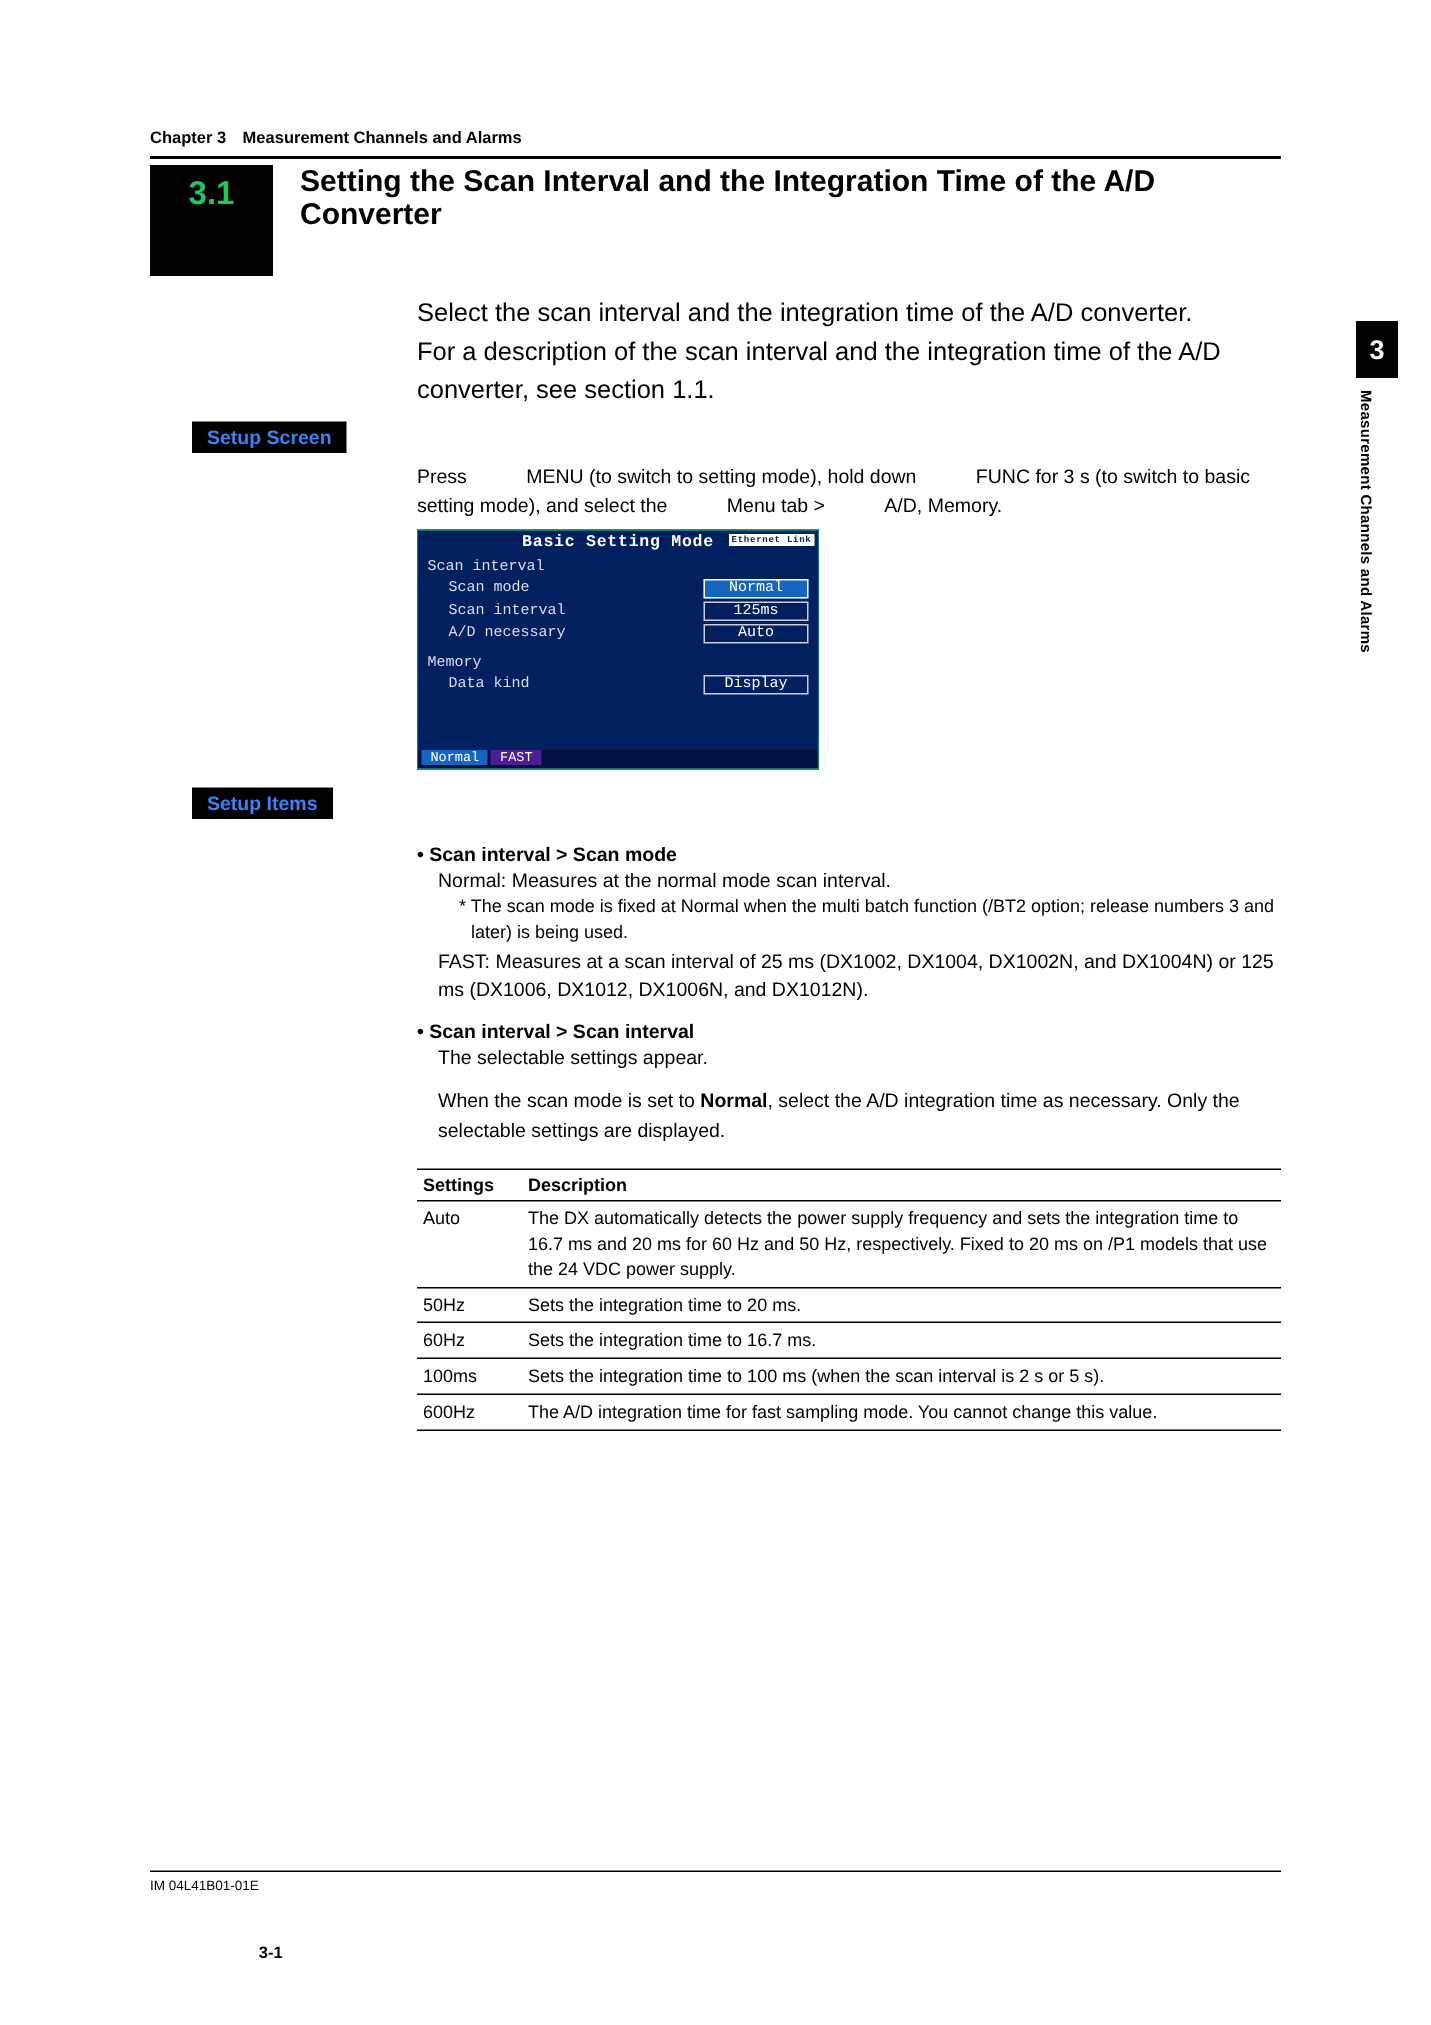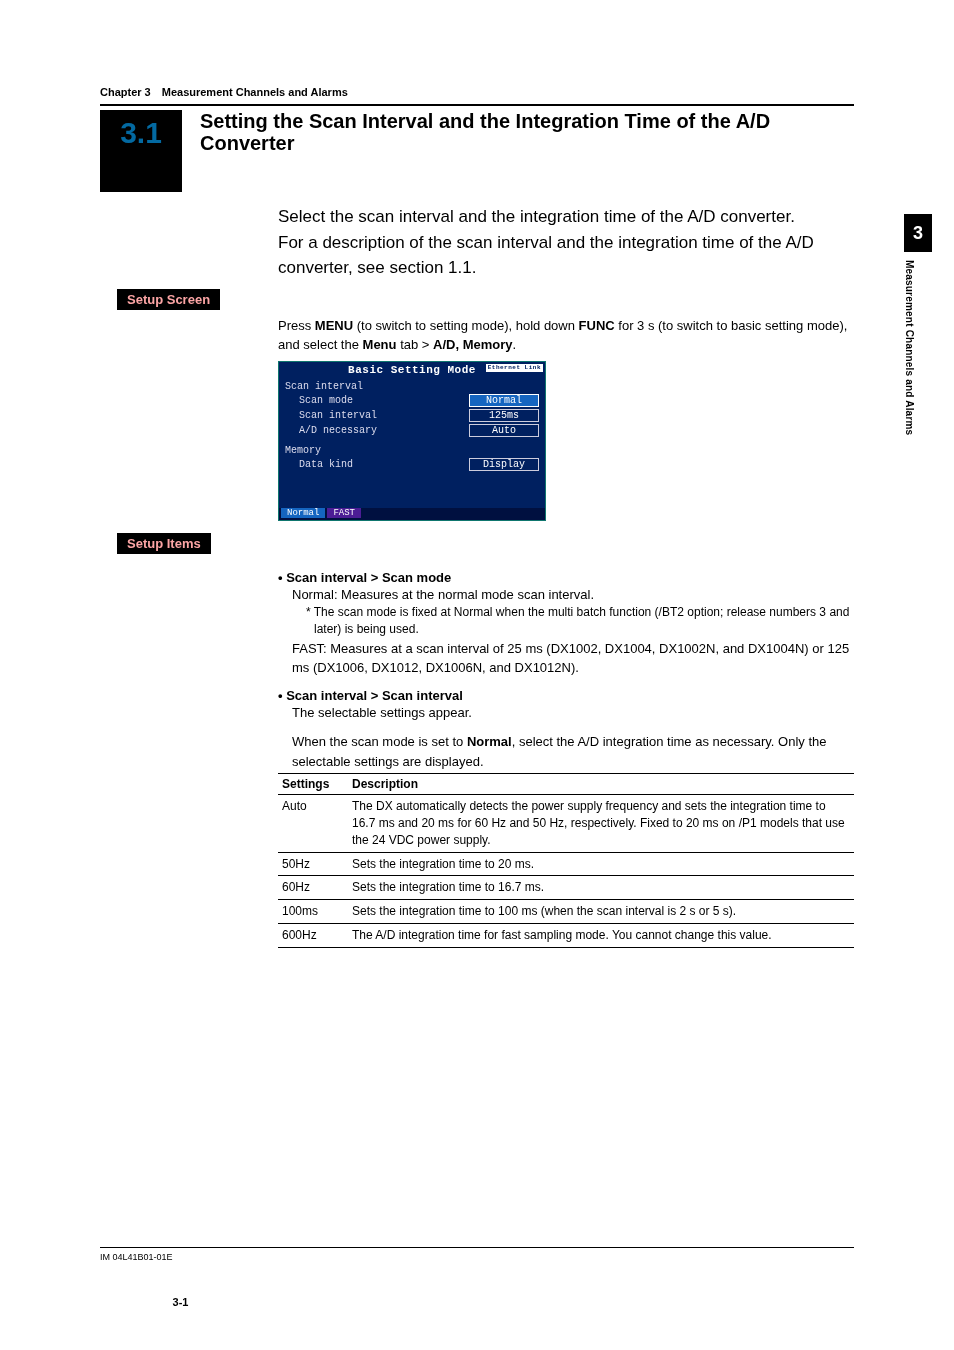--- a/index.html
+++ b/index.html
@@ -4,47 +4,47 @@
 <style>
   * { box-sizing: border-box; margin: 0; padding: 0; }
   html, body { width: 954px; height: 1350px; background: #fff; font-family: Arial, Helvetica, sans-serif; color: #000; position: relative; }
   .page { position: relative; width: 954px; height: 1350px; padding: 86px 100px 40px 100px; }
   .side-tab { position: absolute; right: 22px; top: 214px; width: 28px; height: 338px; }
   .side-tab .chap-box { width: 28px; height: 38px; background: #000; color: #fff; font-size: 18px; font-weight: bold; display: flex; align-items: center; justify-content: center; }
   .side-tab .chap-text { writing-mode: vertical-rl; font-size: 10px; font-weight: bold; padding-top: 8px; height: 260px; letter-spacing: 0.2px; }
   .chapter-line { font-size: 11px; font-weight: bold; margin-bottom: 6px; }
   .hr-top { border: none; border-top: 2px solid #000; margin-bottom: 4px; }
   .title-row { display: flex; align-items: flex-start; gap: 18px; margin-bottom: 12px; }
-  .title-num-box { width: 82px; min-width: 82px; background: #000; color: #0369a1; font-size: 30px; font-weight: bold; display: flex; align-items: center; justify-content: center; padding: 4px 0 42px 0; }
+  .title-num-box { width: 82px; min-width: 82px; background: #000; color: #22c55e; font-size: 22px; font-weight: bold; display: flex; align-items: center; justify-content: center; padding: 4px 0 42px 0; }
   .title-num-box span { margin-top: 2px; }
   .title-text { font-size: 20px; font-weight: bold; line-height: 1.12; flex: 1; }
   .body-indent { margin-left: 178px; }
   .intro p { font-size: 17px; line-height: 1.5; }
-  .section-label { display: inline-block; background: #000; color: #fca5a5; font-size: 13px; font-weight: bold; padding: 3px 10px; margin: 8px 0 6px 17px; }
+  .section-label { display: inline-block; background: #000; color: #3b82f6; font-size: 13px; font-weight: bold; padding: 3px 10px; margin: 8px 0 6px 28px; }
   .setup-instr { font-size: 13px; line-height: 1.5; }
-  .setup-instr strong { font-weight: bold; }
+  .setup-instr strong { font-weight: normal; margin-left: 36px; }
   .screenshot { width: 268px; margin: 6px 0 4px 0; background: #002060; border: 1px solid #0f766e; }
   .screenshot-title { background: #002060; color: #fff; font-family: "Courier New", monospace; font-size: 11px; font-weight: bold; letter-spacing: 0.5px; padding: 2px 4px; display: flex; align-items: center; justify-content: center; position: relative; }
   .screenshot-title .right-badge { position:absolute; right:2px; top:2px; background:#fff; color:#002060; font-size:6px; padding:0 2px; line-height:8px;}
   .screenshot-body { background: #002060; color: #dde; font-family: "Courier New", monospace; font-size: 10px; padding: 2px 6px 30px 6px; min-height: 130px; }
   .sc-row { display: flex; justify-content: space-between; align-items: center; padding: 1px 0; }
   .sc-label { }
   .sc-field { border: 1px solid #ccd; color: #fff; padding: 0 8px; font-size: 10px; min-width: 70px; text-align: center; background: transparent; }
   .sc-field.active { background: #1565c0; border:1px solid #fff; }
   .sc-indent { margin-left: 14px; }
   .sc-footer { display:flex; gap:2px; padding:0 0 2px 2px; background:#001040;}
   .sc-footer .opt { background:#1565c0; color:#fff; font-family:"Courier New",monospace; font-size:9px; padding:0 6px; }
   .sc-footer .opt.alt { background:#4c1d95; }
   ul.items { list-style: none; }
   ul.items > li { margin-top: 10px; }
   .item-head { font-size: 13px; font-weight: bold; }
   .item-head::before { content: "•  "; font-weight: bold; }
   .item-body { font-size: 13px; line-height: 1.5; margin-left: 14px; }
   .footnote { font-size: 12px; line-height: 1.45; margin-left: 28px; text-indent: -8px; padding-left: 8px; }
-  table.settings { border-collapse: collapse; width: 100%; margin-top: 2px; font-size: 12px; }
+  table.settings { border-collapse: collapse; width: 100%; margin-top: 16px; font-size: 12px; }
   table.settings th { text-align: left; font-weight: bold; border-top: 1px solid #000; border-bottom: 1px solid #000; padding: 3px 4px; }
   table.settings td { border-bottom: 1px solid #000; padding: 3px 4px; vertical-align: top; line-height: 1.4; }
   table.settings td:first-child, table.settings th:first-child { width: 70px; }
   .footer { position: absolute; bottom: 42px; left: 100px; right: 100px; display: flex; justify-content: flex-start; border-top: 1px solid #000; padding-top: 4px; }
   .footer .left { font-size: 9px; }
   .footer .right { font-size: 11px; font-weight: bold; margin-top: 44px; }
 </style>
 </head>
 <body>
 

